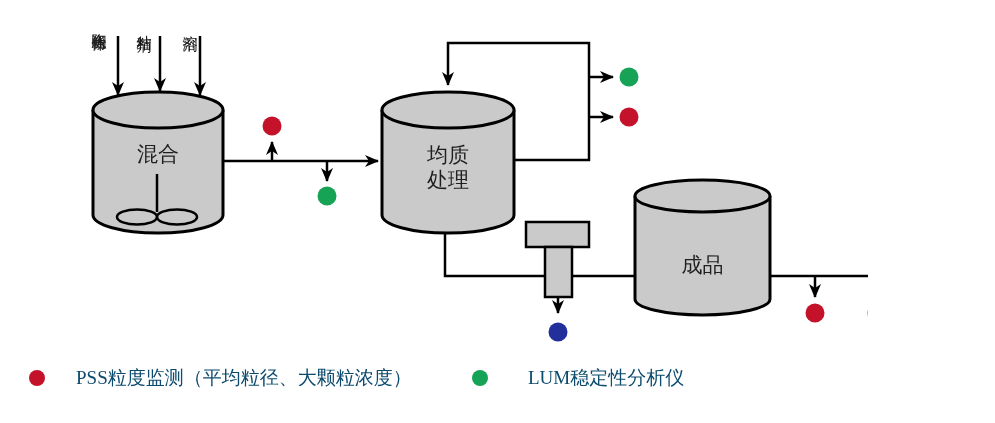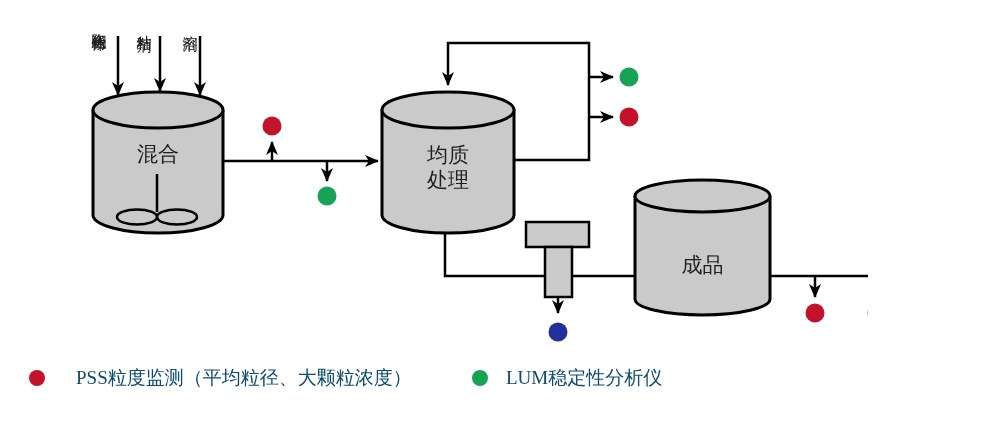--- a/index.html
+++ b/index.html
@@ -121,20 +121,20 @@
   <div class="vlabel" style="left:89px; top:21px;">陶瓷粉体</div>
   <div class="vlabel" style="left:134px; top:23px;">粘结剂</div>
   <div class="vlabel" style="left:180px; top:23px;">溶剂</div>
 
   <div class="legend-item" style="left:29px; gap:31px;">
     <svg class="legend-dot" width="16" height="16">
       <circle cx="8" cy="8" r="8" fill="#c4122a"></circle>
     </svg>
     <span>PSS粒度监测（平均粒径、大颗粒浓度）</span>
   </div>
-  <div class="legend-item" style="left:472px; gap:18px;">
+  <div class="legend-item" style="left:472px; gap:40px;">
     <svg class="legend-dot" width="16" height="16">
       <circle cx="8" cy="8" r="8" fill="#16a356"></circle>
     </svg>
     <span>LUM稳定性分析仪</span>
   </div>
 
 </div>
 
 </body></html>

